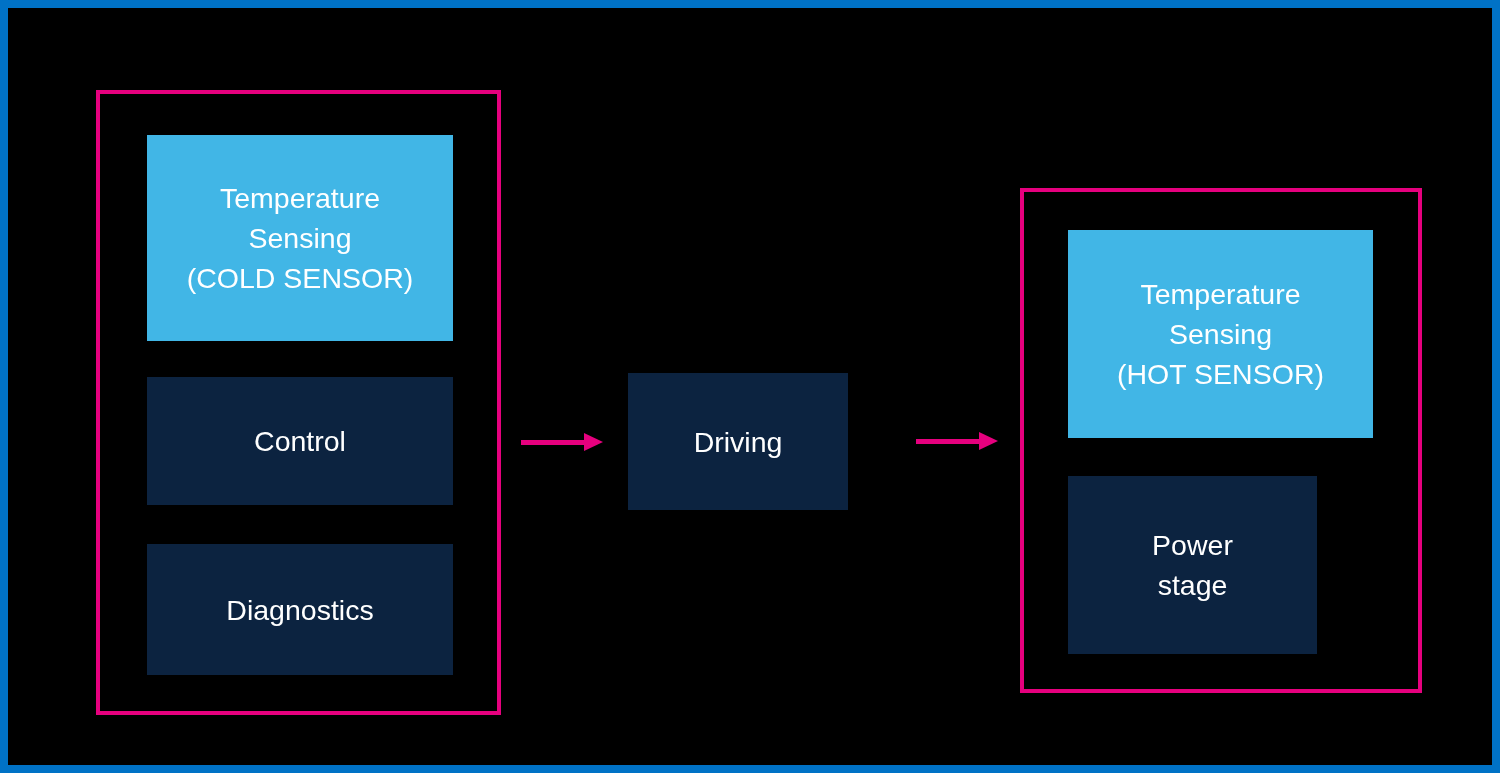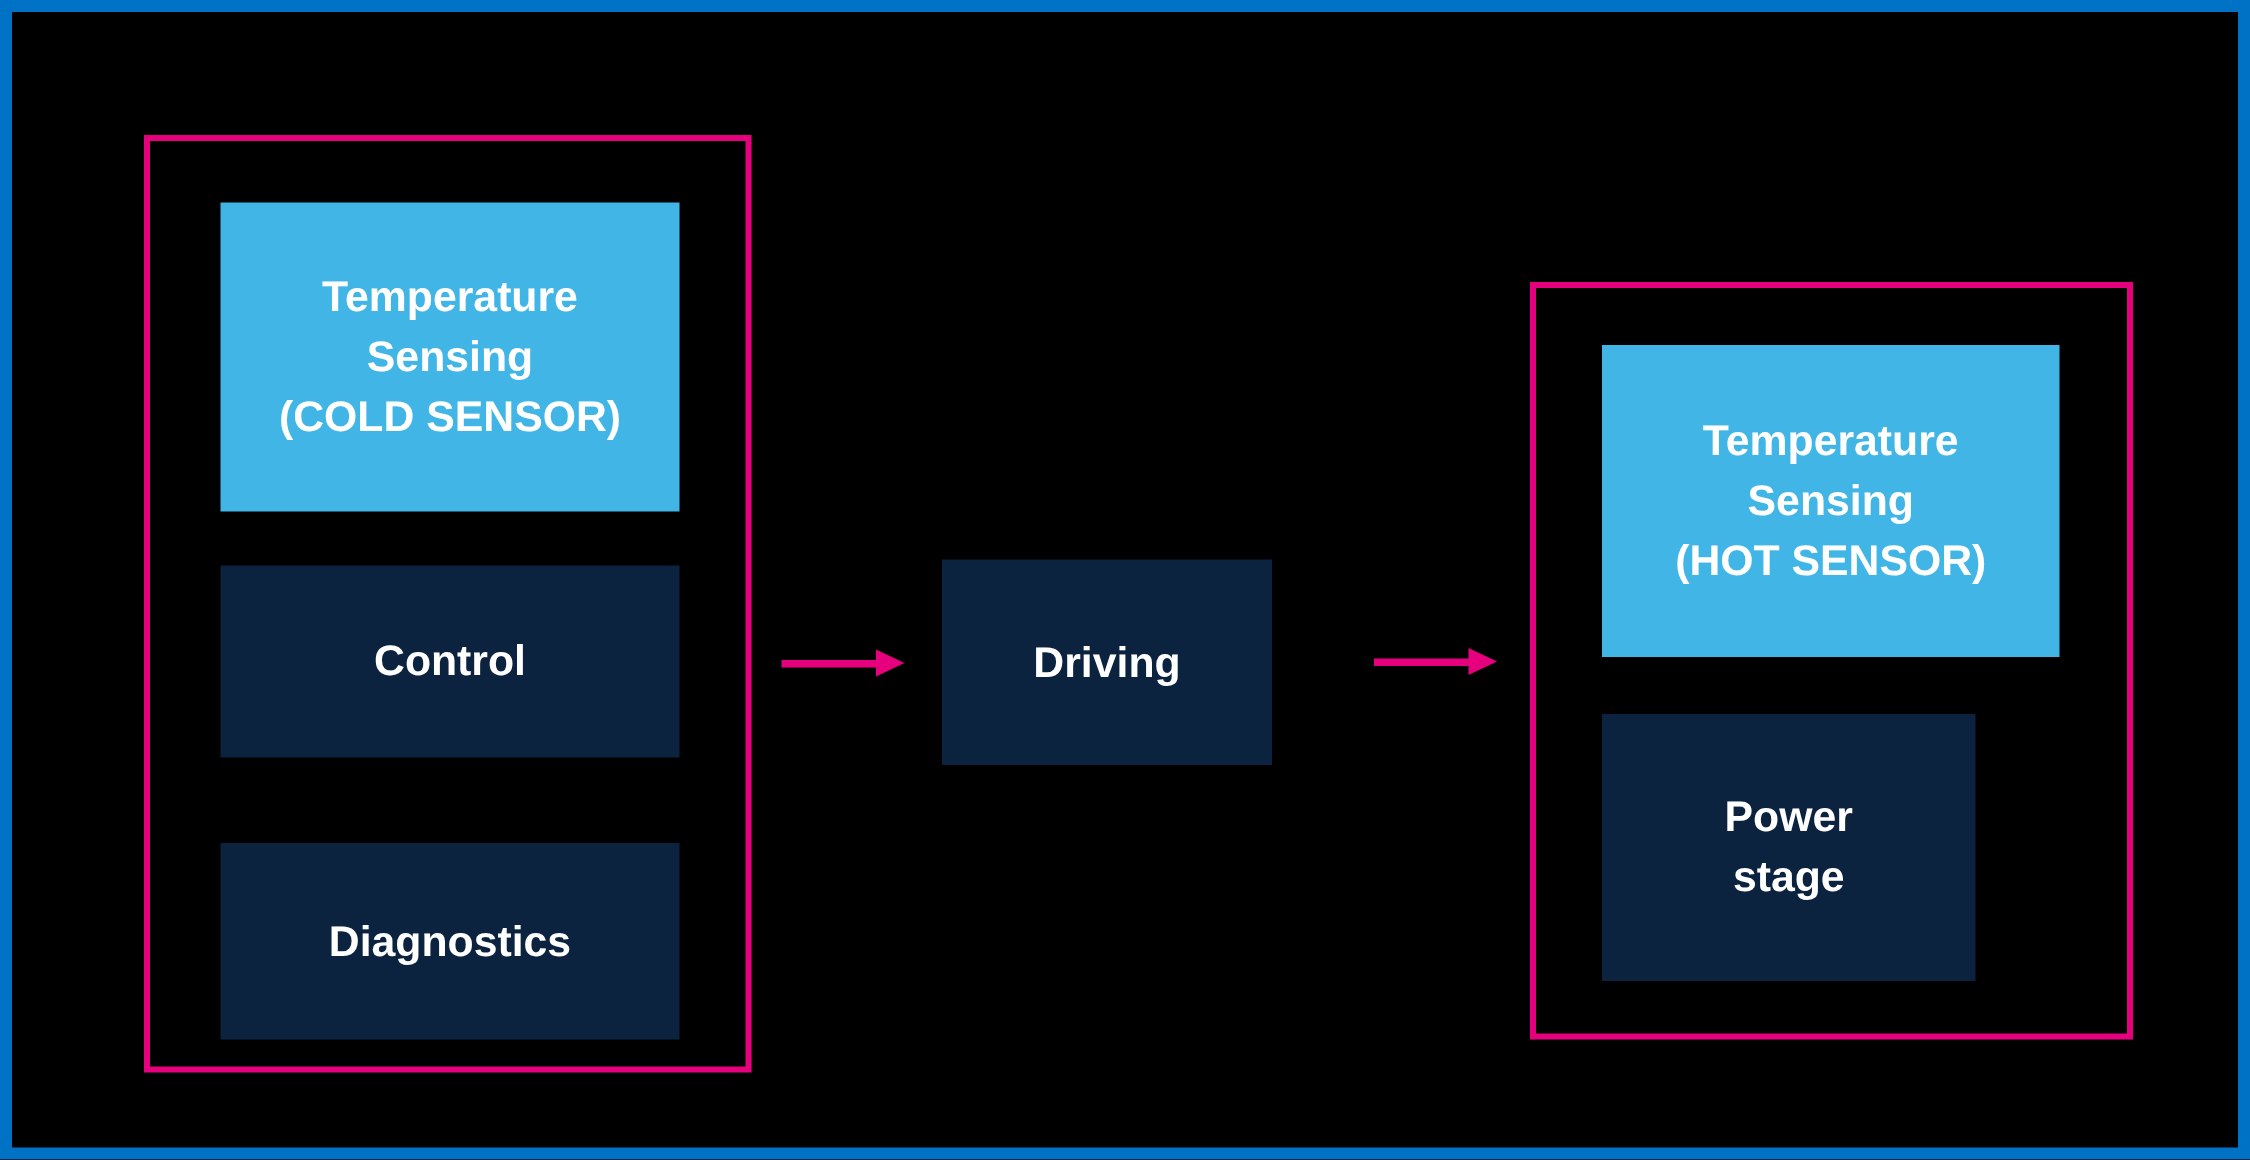--- a/index.html
+++ b/index.html
@@ -26,21 +26,21 @@
   .group-frame {
     border: 4px solid var(--group-border);
     background: transparent;
   }
   .node {
     display: flex;
     align-items: center;
     justify-content: center;
     text-align: center;
     color: var(--text);
-    font-weight: bold;
+    font-weight: normal;
     font-size: 28.5px;
     line-height: 40px;
     white-space: pre-line;
   }
   .node-light { background: var(--light-blue-box); }
   .node-navy  { background: var(--navy-box); align-items: center; }
   .arrow { position: absolute; height: 20px; }
   .arrow .shaft {
     position: absolute;
     left: 0; top: 7.5px;
@@ -66,21 +66,21 @@
   <div class="abs node node-light" style="left:139px; top:127px; width:306px; height:206px;">
     <span>Temperature
 Sensing
 (COLD SENSOR)</span>
   </div>
 
   <div class="abs node node-navy" style="left:139px; top:369px; width:306px; height:128px;">
     <span>Control</span>
   </div>
 
-  <div class="abs node node-navy" style="left:139px; top:554px; width:306px; height:131px;">
+  <div class="abs node node-navy" style="left:139px; top:536px; width:306px; height:131px;">
     <span>Diagnostics</span>
   </div>
 
   <div class="arrow" style="left:513px; top:424px; width:82px;">
     <div class="shaft" style="width:64px;"></div>
     <div class="head" style="left:63px;"></div>
   </div>
 
   <div class="abs node node-navy" style="left:620px; top:365px; width:220px; height:137px;">
     <span>Driving</span>

